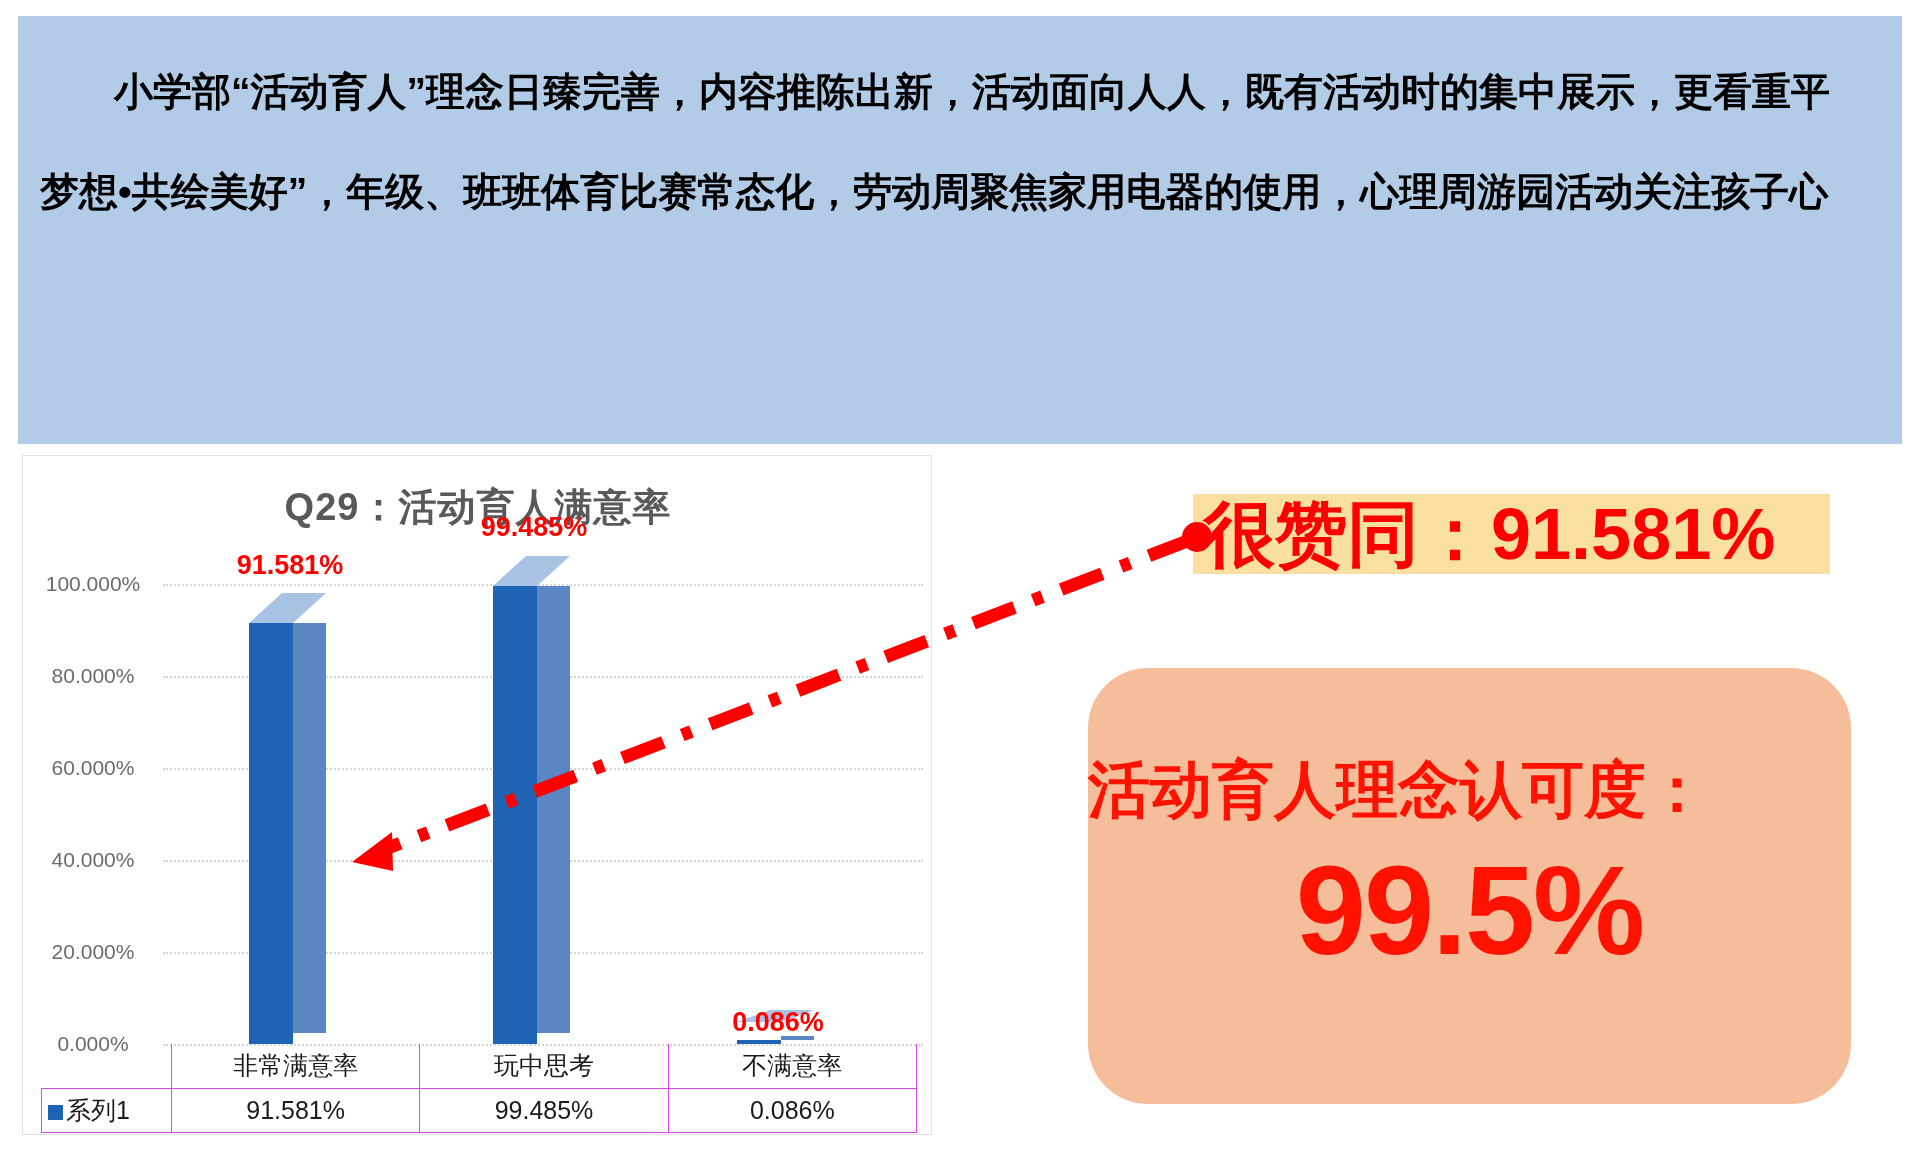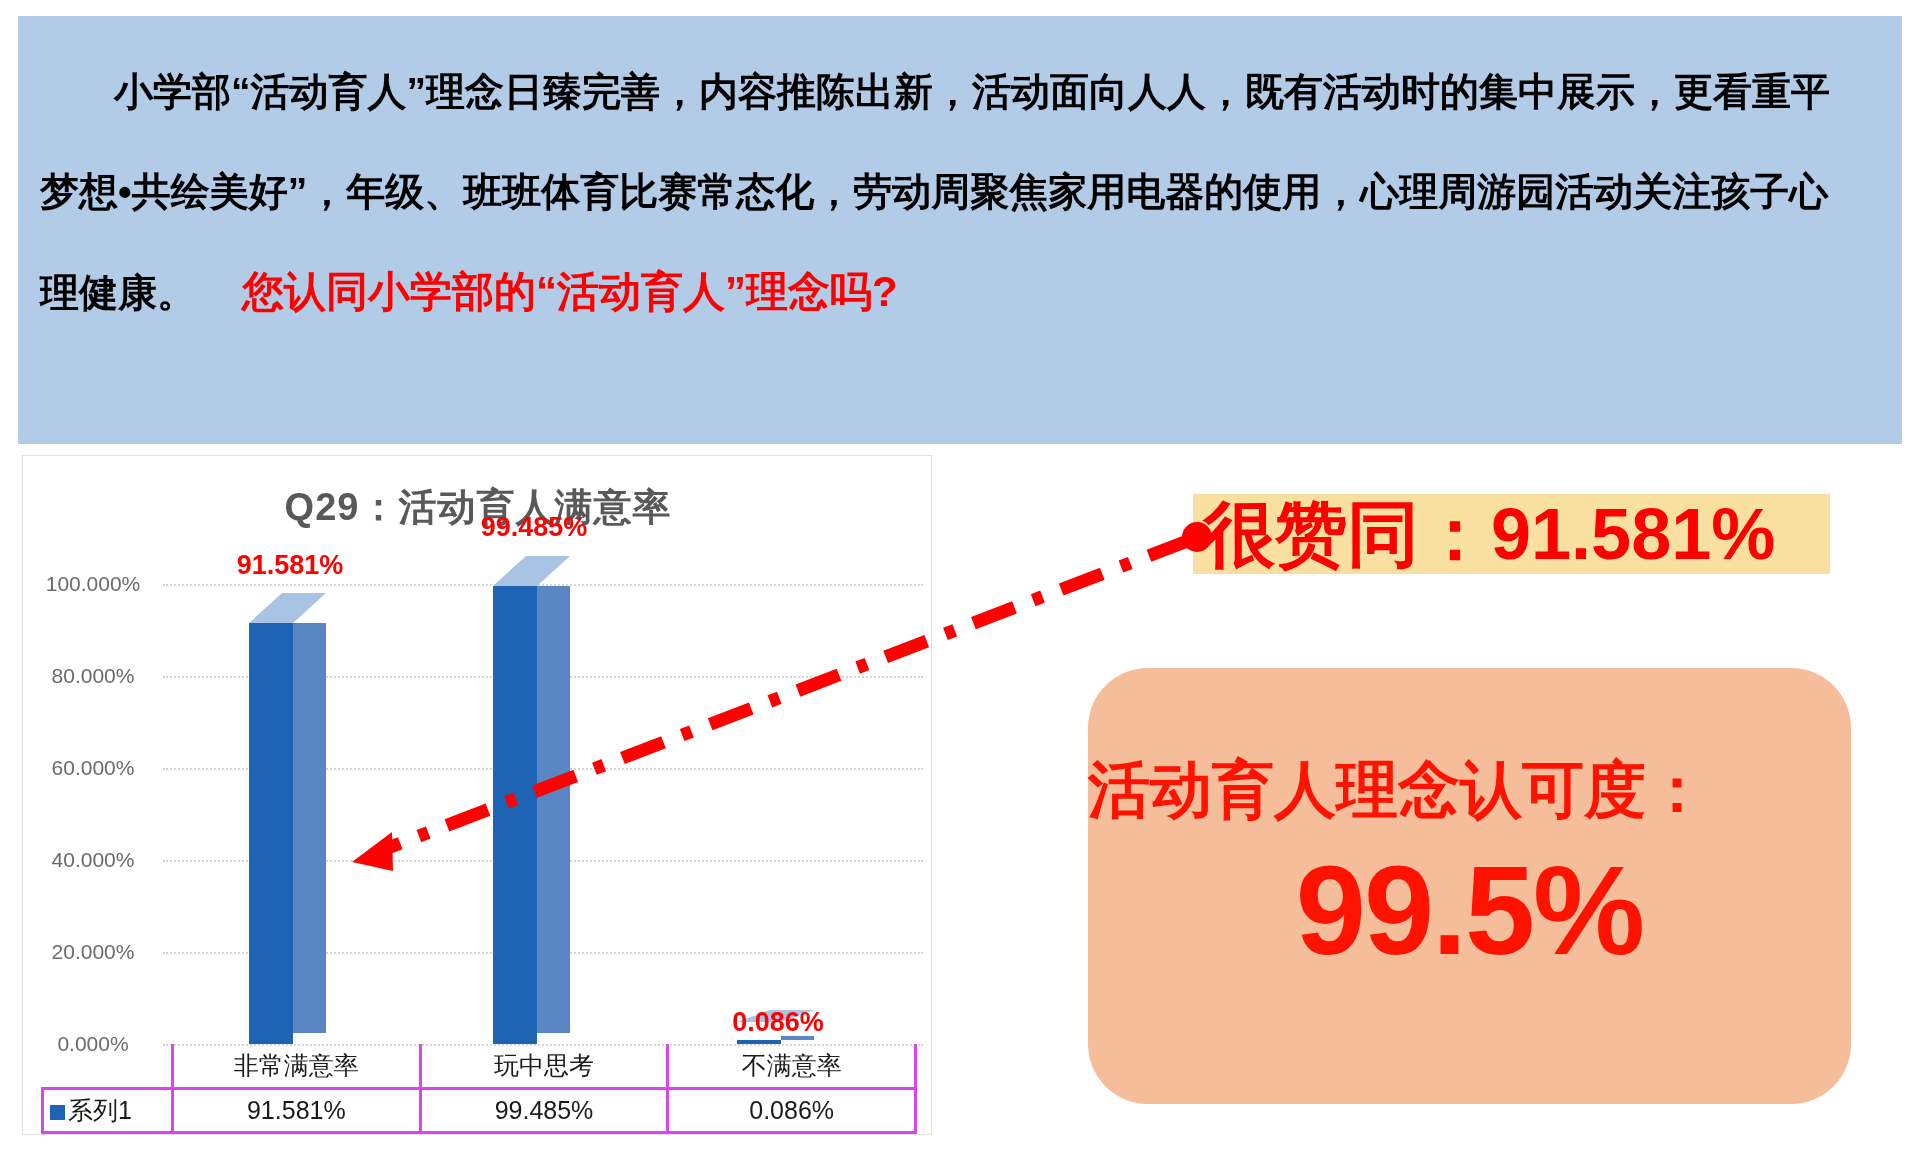--- a/index.html
+++ b/index.html
@@ -111,21 +111,21 @@
 
   
   #data-table {
     position: absolute;
     left: 18px; top: 588px;
     width: 876px;
     border-collapse: collapse;
     table-layout: fixed;
   }
   #data-table td {
-    border: 3px solid #d946ef;
+    border: 1px solid #d946ef;
     text-align: center;
     font-size: 25px;
     color: #1a1a1a;
     height: 44px;
     padding: 0;
   }
   #data-table td.legend-cell {
     text-align: left;
     padding-left: 6px;
     font-size: 25px;
@@ -197,21 +197,20 @@
   }
 </style>
 </head>
 <body>
 
 <div id="slide">
 
   <div id="banner">
     <div class="banner-line indent">小学部“活动育人”理念日臻完善，内容推陈出新，活动面向人人，既有活动时的集中展示，更看重平</div>
     <div class="banner-line">梦想•共绘美好”，年级、班班体育比赛常态化，劳动周聚焦家用电器的使用，心理周游园活动关注孩子心</div>
-    <div class="banner-line"><span>理健康。</span><span class="banner-red">您认同小学部的“活动育人”理念吗?</span></div>
   </div>
 
   <div id="chart-card">
 
     <div id="chart-title">Q29：活动育人满意率</div>
 
     <div id="ylabels">
       <div class="ylabel" style="top:0px;">100.000%</div>
       <div class="ylabel" style="top:92px;">80.000%</div>
       <div class="ylabel" style="top:184px;">60.000%</div>

